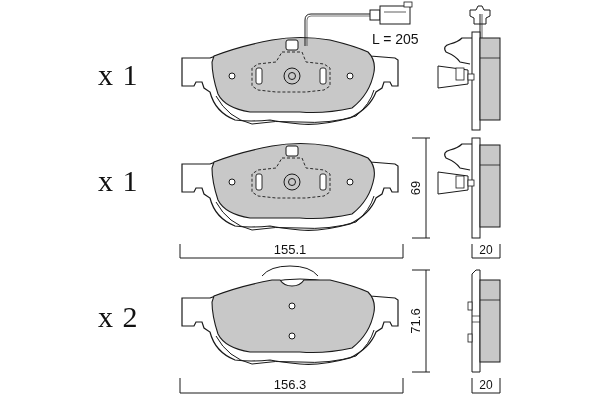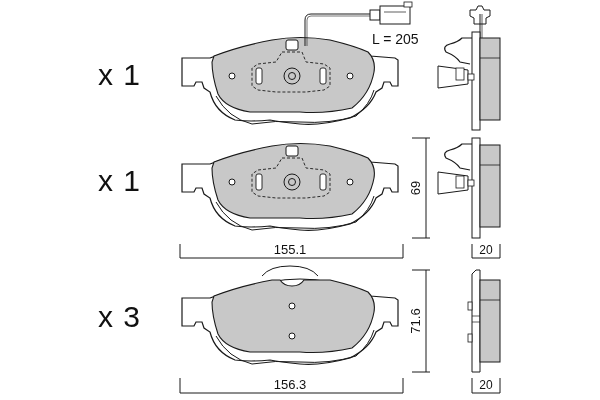--- a/index.html
+++ b/index.html
@@ -1,26 +1,26 @@
 <!DOCTYPE html>
 <html><head>
 <meta charset="utf-8">
 <style>
   html,body{margin:0;padding:0;background:#ffffff;}
   body{width:600px;height:400px;position:relative;overflow:hidden;font-family:"Liberation Sans",sans-serif;}
-  .qty{position:absolute;font-size:30px;color:#111;font-family:Liberation Sans, sans-serif;letter-spacing:1px;}
+  .qty{position:absolute;font-size:30px;color:#111;font-family:Liberation Serif, serif;letter-spacing:1px;}
   svg{position:absolute;left:0;top:0;}
   .lbl{font-family:"Liberation Sans",sans-serif;fill:#111;}
 </style>
 </head>
 <body>
 
 <div class="qty" style="left:98px;top:58px;">x 1</div>
 <div class="qty" style="left:98px;top:164px;">x 1</div>
-<div class="qty" style="left:98px;top:300px;">x 3</div>
+<div class="qty" style="left:98px;top:300px;">x 2</div>
 
 <svg width="600" height="400" viewBox="0 0 600 400">
   <defs>
     <g id="padShape">
 
       <path d="M182,58 L210,58 Q230,50 270,42 Q300,36 330,42 Q355,48 370,56 L395,58 L398,60 L398,86 L392,86 L390,82 L384,82 L382,88 L376,92 Q370,108 350,118 Q320,126 300,124 Q280,122 270,120 Q250,122 235,120 Q215,112 210,92 L204,88 L202,82 L196,82 L194,86 L182,86 Z" fill="#fff" stroke="#1a1a1a" stroke-width="1.2"></path>
 
       <path d="M214,56 Q240,46 272,40 Q300,35 330,40 Q355,46 368,52 Q376,60 374,72 Q370,94 352,108 Q325,114 300,112 Q270,112 250,112 Q225,108 218,94 Q212,76 212,62 Z" fill="#c8c8c8" stroke="#1a1a1a" stroke-width="1.1"></path>
 
       <path d="M216,96 Q228,118 252,124 Q275,120 300,122 Q330,124 356,116 Q370,104 374,90" fill="none" stroke="#1a1a1a" stroke-width="1"></path>

